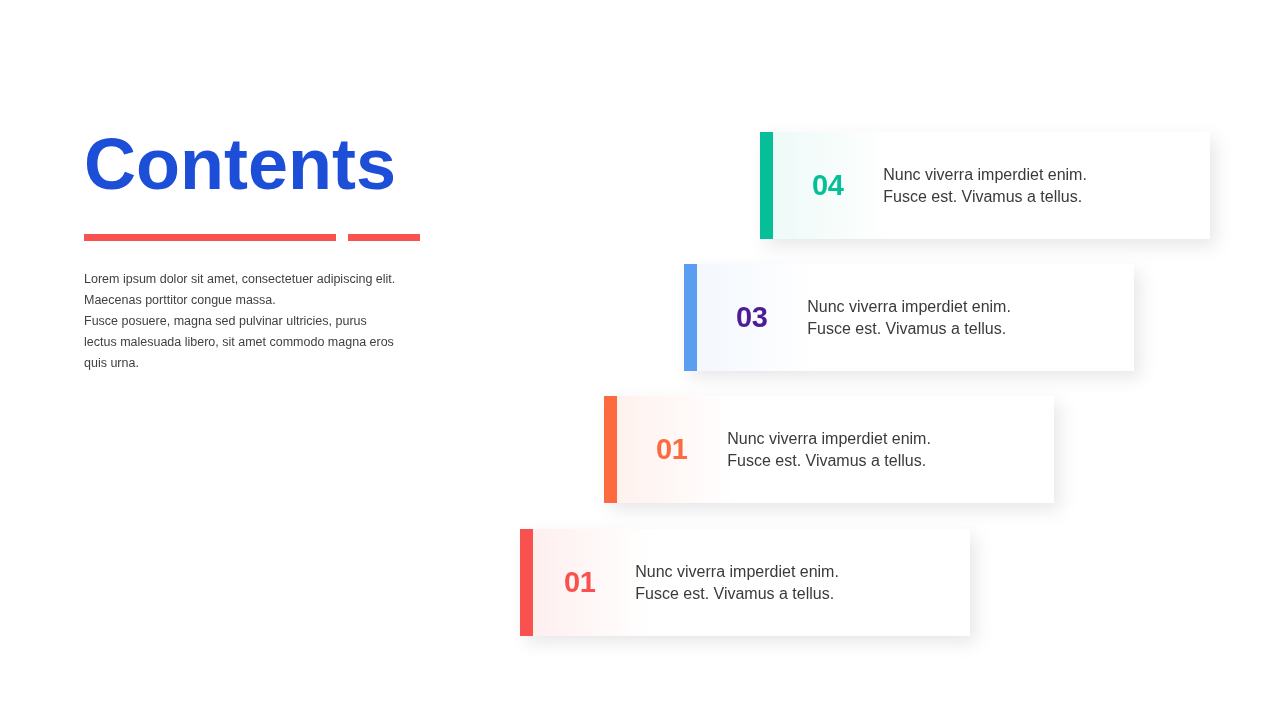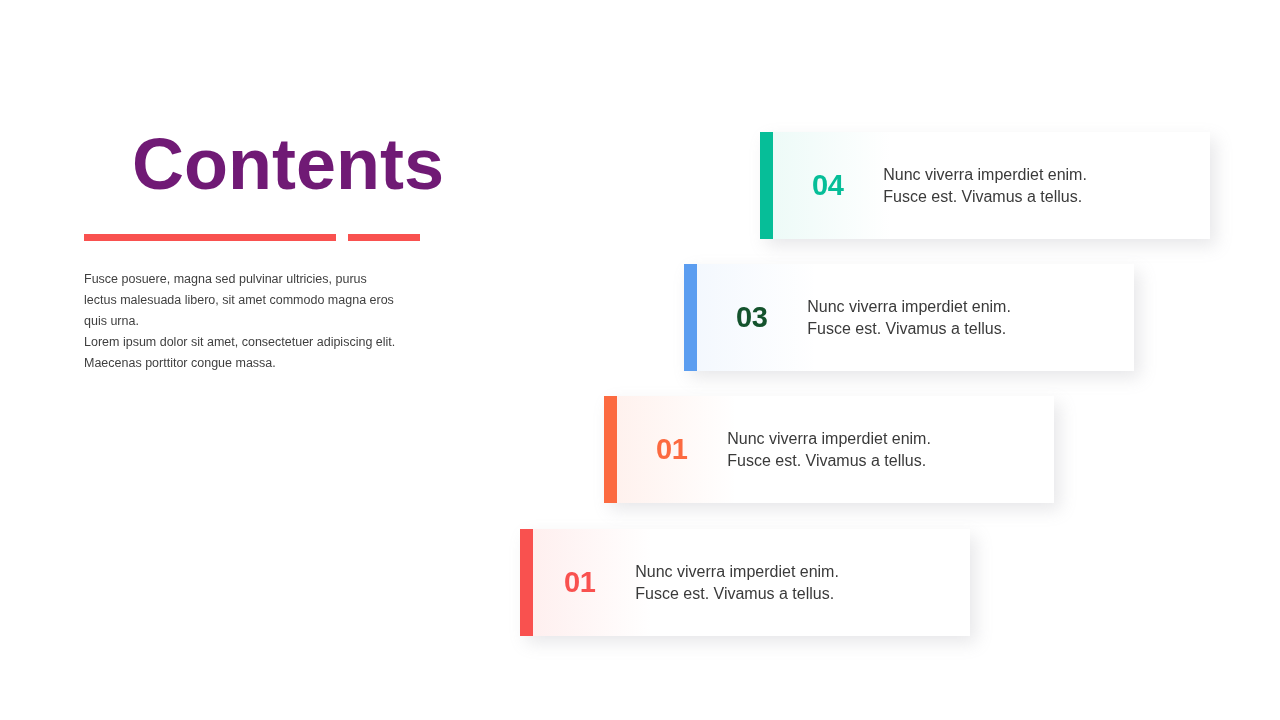--- a/index.html
+++ b/index.html
@@ -149,51 +149,51 @@
   .card-01 { left: 520px; top: 529px; width: 450px; }
   .card-01 .card-number { margin-left: 31px; }
   .card-01 .card-text   { margin-left: 40px; }
   .card-01 .card-body::before { background: linear-gradient(to right, rgba(249,81,79,0.09), rgba(249,81,79,0)); }
 </style>
 </head>
 <body>
 
 <div class="left-col">
 
-  <h1 class="page-title" style="color: #701a75; text-align: right;">Contents</h1>
+  <h1 class="page-title" style="color: #1d4ed8;">Contents</h1>
 
   <div class="title-rules">
     <div class="rule rule-long" style="background: rgb(249, 81, 79);"></div>
     <div class="rule rule-short" style="background: rgb(249, 81, 79);"></div>
   </div>
 
   <div class="lead-text">
+    <p class="para">Lorem ipsum dolor sit amet, consectetuer adipiscing elit. Maecenas porttitor congue massa.</p>
     <p class="para">Fusce posuere, magna sed pulvinar ultricies, purus lectus malesuada libero, sit amet commodo magna eros quis urna.</p>
-    <p class="para">Lorem ipsum dolor sit amet, consectetuer adipiscing elit. Maecenas porttitor congue massa.</p>
   </div>
 
 </div>
 
 <div class="cards">
 
   <div class="card card-04">
     <div class="accent-bar" style="background: rgb(6, 190, 152);"></div>
     <div class="card-body">
       <div class="card-number" style="color: rgb(6, 190, 152);">04</div>
       <div class="card-text">
         <div class="line">Nunc viverra imperdiet enim.</div>
         <div class="line">Fusce est. Vivamus a tellus.</div>
       </div>
     </div>
   </div>
 
   <div class="card card-03">
     <div class="accent-bar" style="background: rgb(91, 157, 240);"></div>
     <div class="card-body">
-      <div class="card-number" style="color: #14532d;">03</div>
+      <div class="card-number" style="color: #4c1d95;">03</div>
       <div class="card-text">
         <div class="line">Nunc viverra imperdiet enim.</div>
         <div class="line">Fusce est. Vivamus a tellus.</div>
       </div>
     </div>
   </div>
 
   <div class="card card-02">
     <div class="accent-bar" style="background: rgb(252, 106, 64);"></div>
     <div class="card-body">

